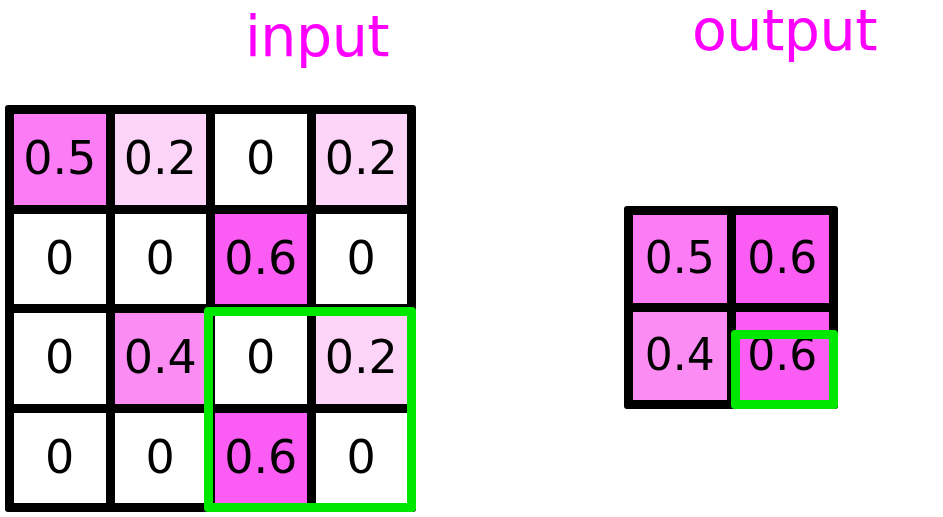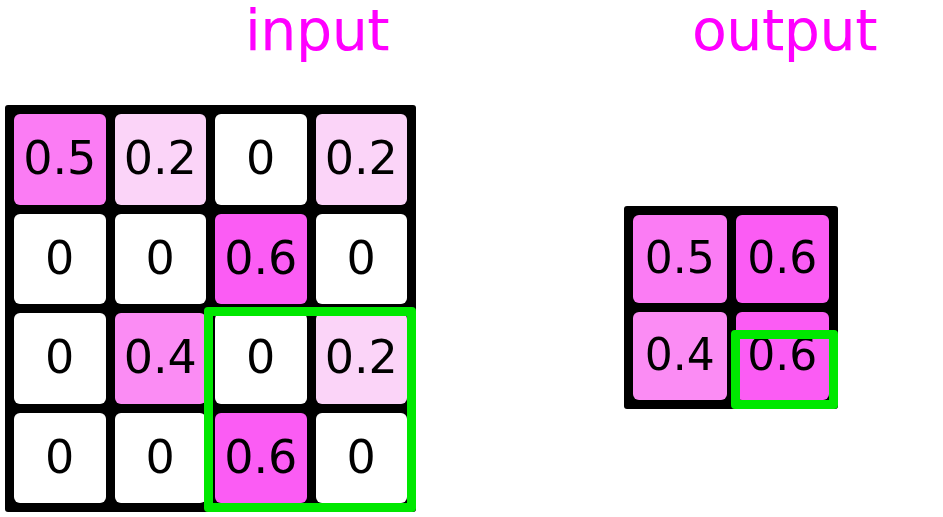--- a/index.html
+++ b/index.html
@@ -17,21 +17,21 @@
 
   .title {
     position: absolute;
     font-size: 57px;
     line-height: 1;
     color: #ff00ff;
     font-weight: 400;
     white-space: nowrap;
     letter-spacing: -0.5px;
   }
-  #title-input  { left: 245px; top: 2px; }
+  #title-input  { left: 245px; top: 8px; }
   #title-output { left: 692px; top: 2px; }
 
   
   .grid {
     position: absolute;
     box-sizing: border-box;
     background: #000000;
     display: grid;
   }
   #input-grid {
@@ -62,21 +62,20 @@
     display: flex;
     align-items: center;
     justify-content: center;
     box-sizing: border-box;
     font-size: 46px;
     line-height: 1;
     color: #000000;
     background: #ffffff;
     overflow: visible;
     white-space: nowrap;
-    border-radius: 6px;
   }
   #output-grid .cell { font-size: 44px; }
 
   .cell-text {
     display: block;
     transform: translateY(-1px);
   }
 
   
   .sel-box {

